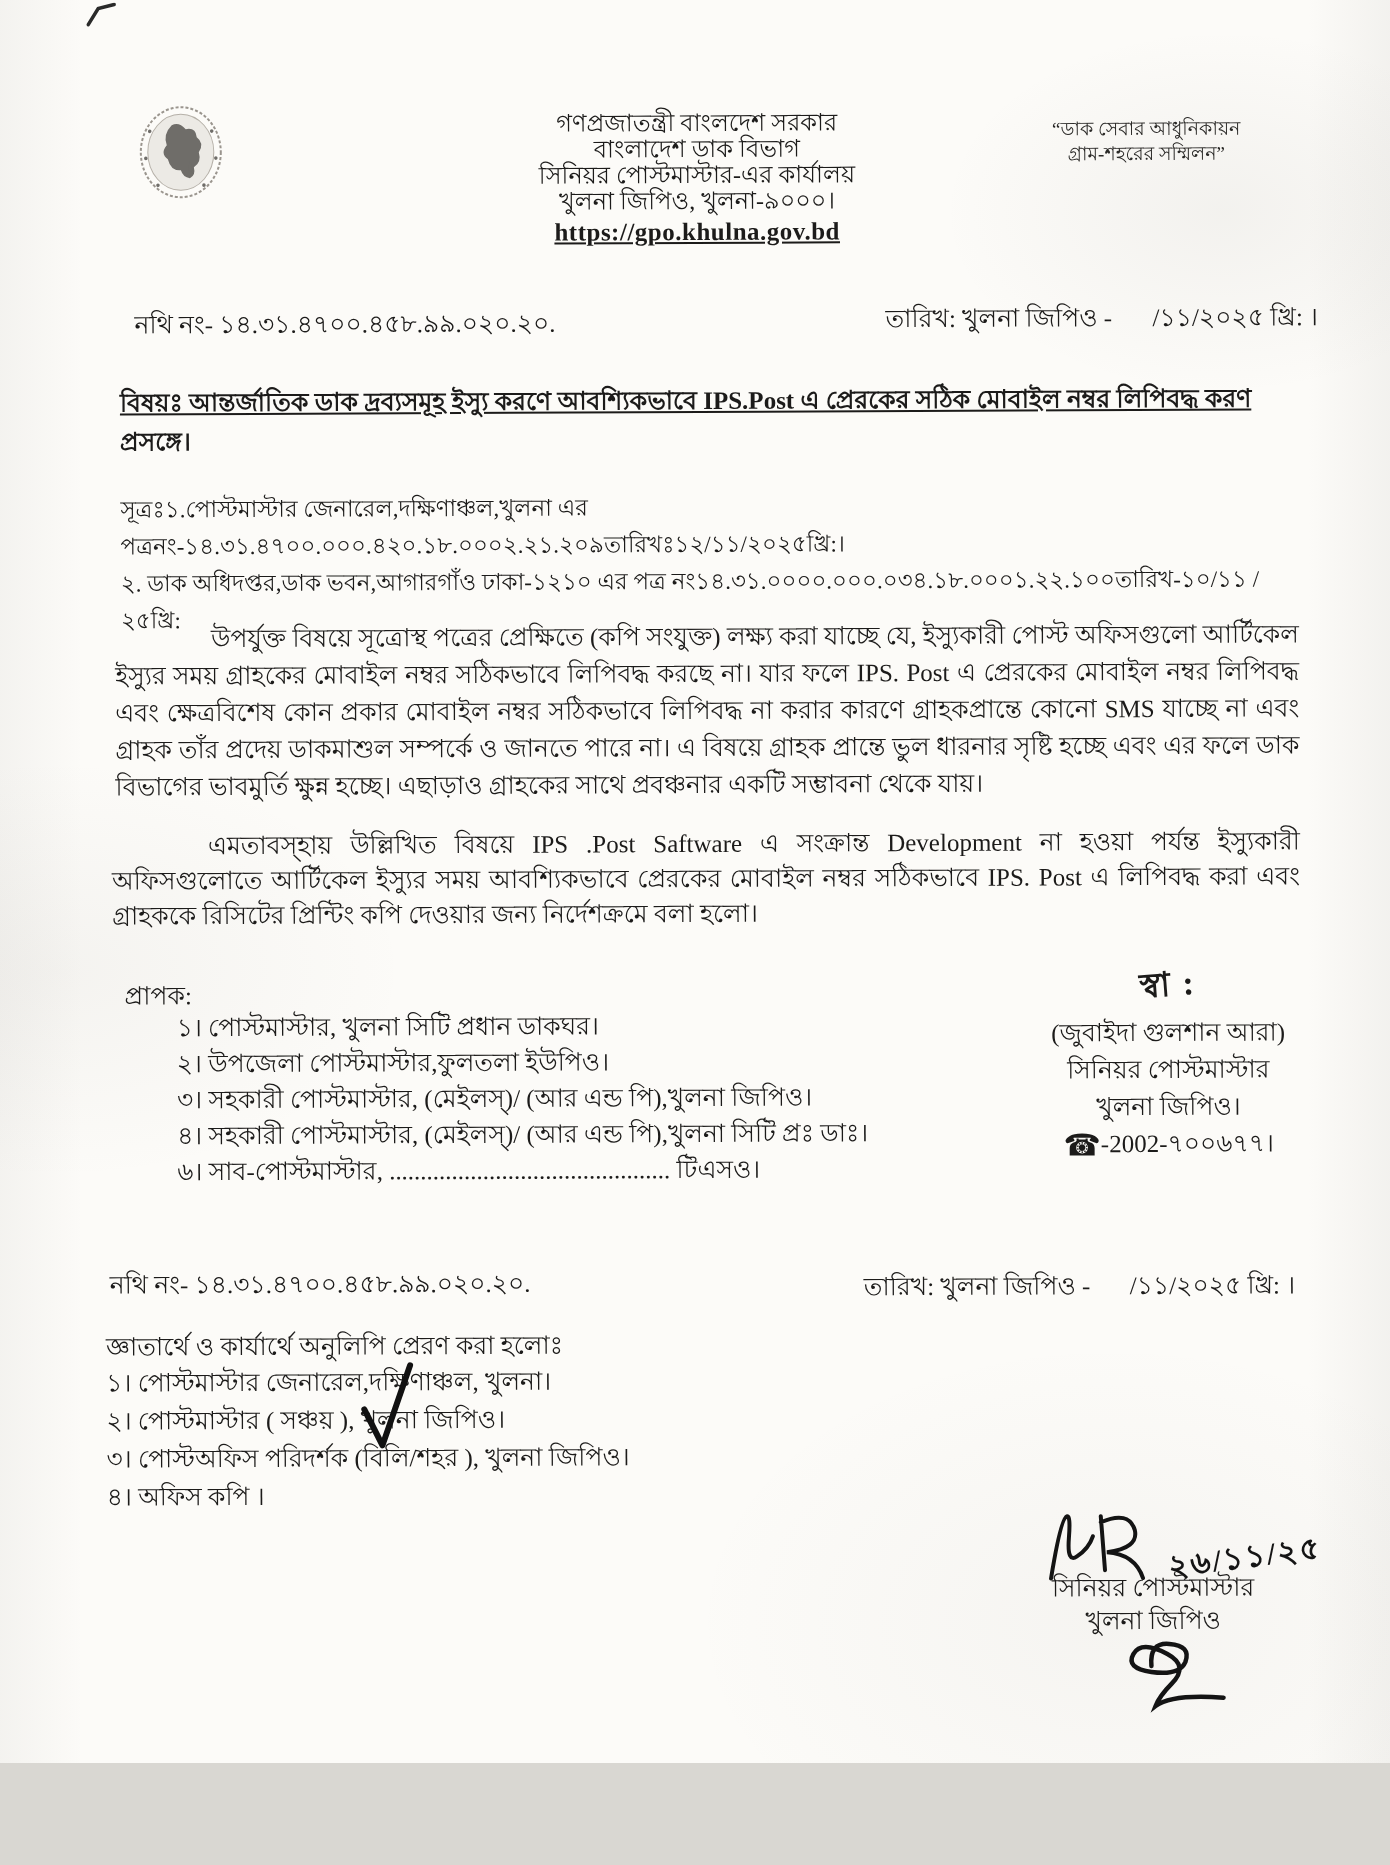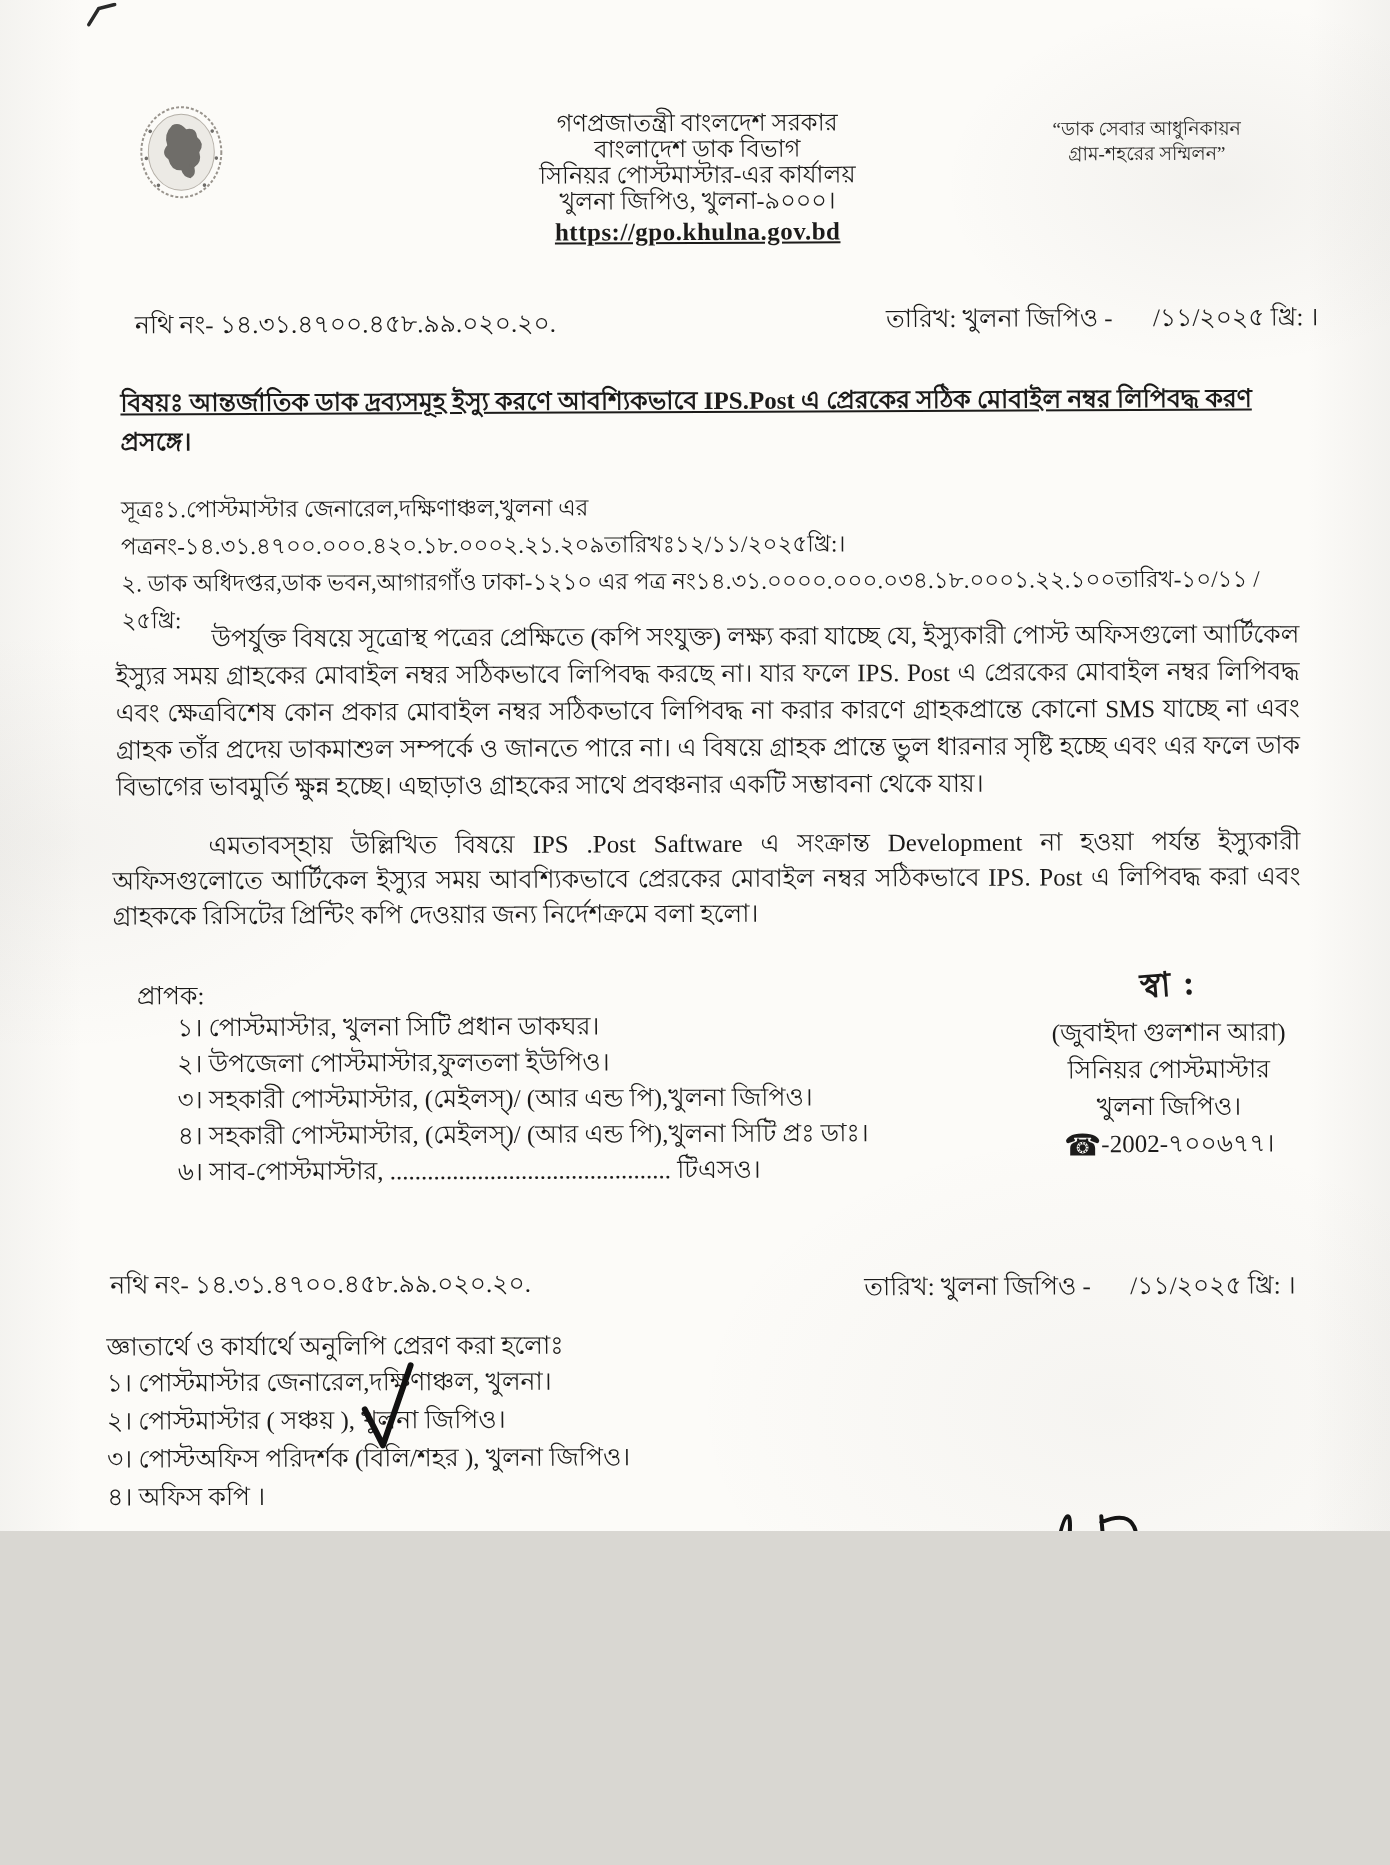--- a/index.html
+++ b/index.html
@@ -1,18 +1,18 @@
 <!DOCTYPE html>
 <html><head>
 <meta charset="utf-8">
 <style>
   html,body{margin:0;padding:0;background:#d9d7d2;}
   .page{
     position:relative;
-    width:1390px;height:1531px;
+    width:1390px;height:1763px;
     margin:0 auto;
     background:#fcfbf8;
     font-family:"Liberation Serif","DejaVu Serif",serif;
     color:#1c1b1a;
     overflow:hidden;
   }
   .page::before{
     content:"";position:absolute;inset:0;pointer-events:none;
     background:
       radial-gradient(ellipse 400px 260px at 88% 12%, rgba(120,115,108,.07), transparent 70%),
@@ -93,21 +93,21 @@
 
     <div class="abs refs" style="left:122px;top:489px;width:1190px;">
       <div>সূত্রঃ১.পোস্টমাস্টার জেনারেল,দক্ষিণাঞ্চল,খুলনা এর পত্রনং-১৪.৩১.৪৭০০.০০০.৪২০.১৮.০০০২.২১.২০৯তারিখঃ১২/১১/২০২৫খ্রি:।</div>
       <div>২. ডাক অধিদপ্তর,ডাক ভবন,আগারগাঁও ঢাকা-১২১০ এর পত্র নং১৪.৩১.০০০০.০০০.০৩৪.১৮.০০০১.২২.১০০তারিখ-১০/১১ /২৫খ্রি:</div>
     </div>
 
     <div class="abs bodypara indent" style="left:116px;top:618px;width:1184px;">উপর্যুক্ত বিষয়ে সূত্রোস্থ পত্রের প্রেক্ষিতে (কপি সংযুক্ত) লক্ষ্য করা যাচ্ছে যে, ইস্যুকারী পোস্ট অফিসগুলো আর্টিকেল ইস্যুর সময় গ্রাহকের মোবাইল নম্বর সঠিকভাবে লিপিবদ্ধ করছে না। যার ফলে IPS. Post এ প্রেরকের মোবাইল নম্বর লিপিবদ্ধ এবং ক্ষেত্রবিশেষ কোন প্রকার মোবাইল নম্বর সঠিকভাবে লিপিবদ্ধ না করার কারণে গ্রাহকপ্রান্তে কোনো SMS যাচ্ছে না এবং গ্রাহক তাঁর প্রদেয় ডাকমাশুল সম্পর্কে ও জানতে পারে না। এ বিষয়ে গ্রাহক প্রান্তে ভুল ধারনার সৃষ্টি হচ্ছে এবং এর ফলে ডাক বিভাগের ভাবমুর্তি ক্ষুন্ন হচ্ছে। এছাড়াও গ্রাহকের সাথে প্রবঞ্চনার একটি সম্ভাবনা থেকে যায়।</div>
 
     <div class="abs bodypara indent" style="left:112px;top:826px;width:1188px;line-height:35px;">এমতাবস্হায় উল্লিখিত বিষয়ে IPS .Post Saftware এ সংক্রান্ত Development না হওয়া পর্যন্ত ইস্যুকারী অফিসগুলোতে আর্টিকেল ইস্যুর সময় আবশ্যিকভাবে প্রেরকের মোবাইল নম্বর সঠিকভাবে IPS. Post এ লিপিবদ্ধ করা এবং গ্রাহককে রিসিটের প্রিন্টিং কপি দেওয়ার জন্য নির্দেশক্রমে বলা হলো।</div>
 
-    <div class="abs memo-text" style="left:136px;top:974px;">প্রাপক:</div>
+    <div class="abs memo-text" style="left:124px;top:974px;">প্রাপক:</div>
     <div class="abs list" style="left:176px;top:1008px;width:760px;">
       <div>১। পোস্টমাস্টার, খুলনা সিটি প্রধান ডাকঘর।</div>
       <div>২। উপজেলা পোস্টমাস্টার,ফুলতলা ইউপিও।</div>
       <div>৩। সহকারী পোস্টমাস্টার, (মেইলস্)/ (আর এন্ড পি),খুলনা জিপিও।</div>
       <div>৪। সহকারী পোস্টমাস্টার, (মেইলস্)/ (আর এন্ড পি),খুলনা সিটি প্রঃ ডাঃ।</div>
       <div>৬। সাব-পোস্টমাস্টার,  ............................................. টিএসও।</div>
     </div>
 
     <div class="abs sigblock" style="left:1035px;top:968px;width:265px;">
       <div><span class="sig-abbr">স্বা :</span></div>

